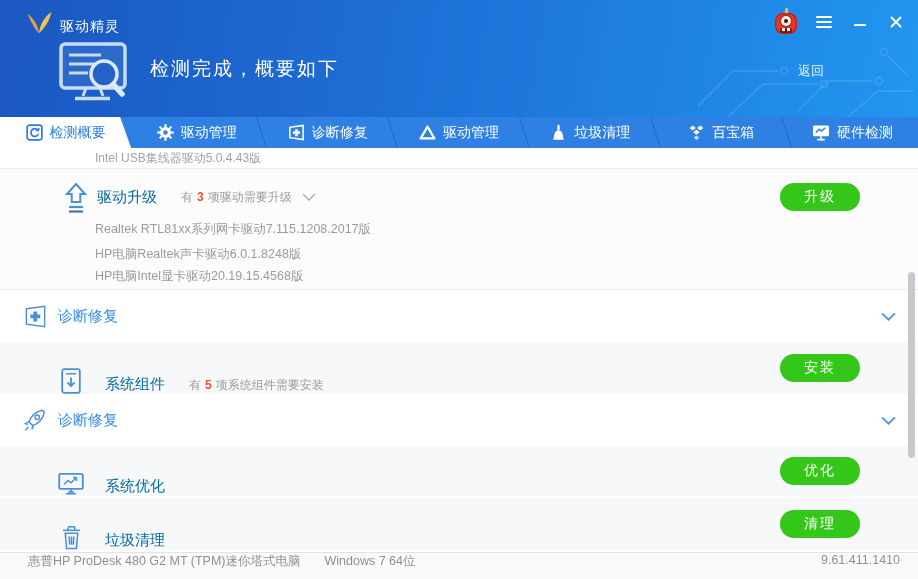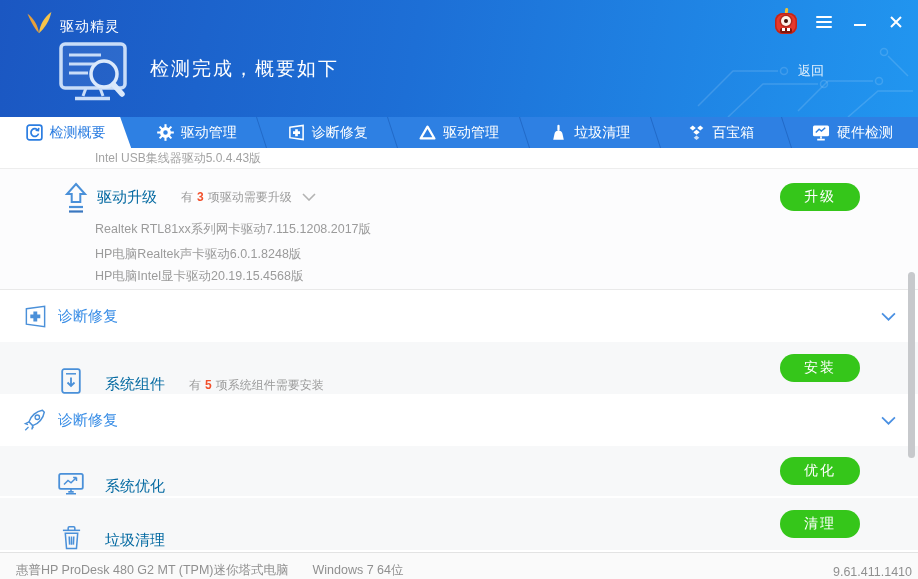--- a/index.html
+++ b/index.html
@@ -72,21 +72,21 @@
   .action-row.short { height:50px; }
   .action-row .row-icon { display:flex; width:26px; justify-content:center; }
   .action-row .row-title { margin-left:21px; }
   .action-row .green-btn { top:50%; margin-top:-14px; }
   .gap2 { height:2px; background:#fff; }
 
   .scroll-thumb { position:absolute; right:3px; top:124px; width:7px; height:186px; background:#c7c9cc; border-radius:4px; cursor:grab; }
 
   
   .statusbar { position:absolute; bottom:0; left:0; width:918px; height:27px; background:#fafafa; border-top:1px solid #e3e3e3;
-    display:flex; align-items:flex-end; padding:0 2px; color:#909090; font-size:12.5px; }
+    display:flex; align-items:flex-start; padding:0 14px; color:#909090; font-size:12.5px; }
   .statusbar .model { margin-left:14px; }
   .statusbar .os { margin-left:24px; }
   .statusbar .ver { margin-left:auto; margin-right:4px; }
 </style>
 </head>
 <body>
 
 <div class="window">
 
   <div class="top-banner">

